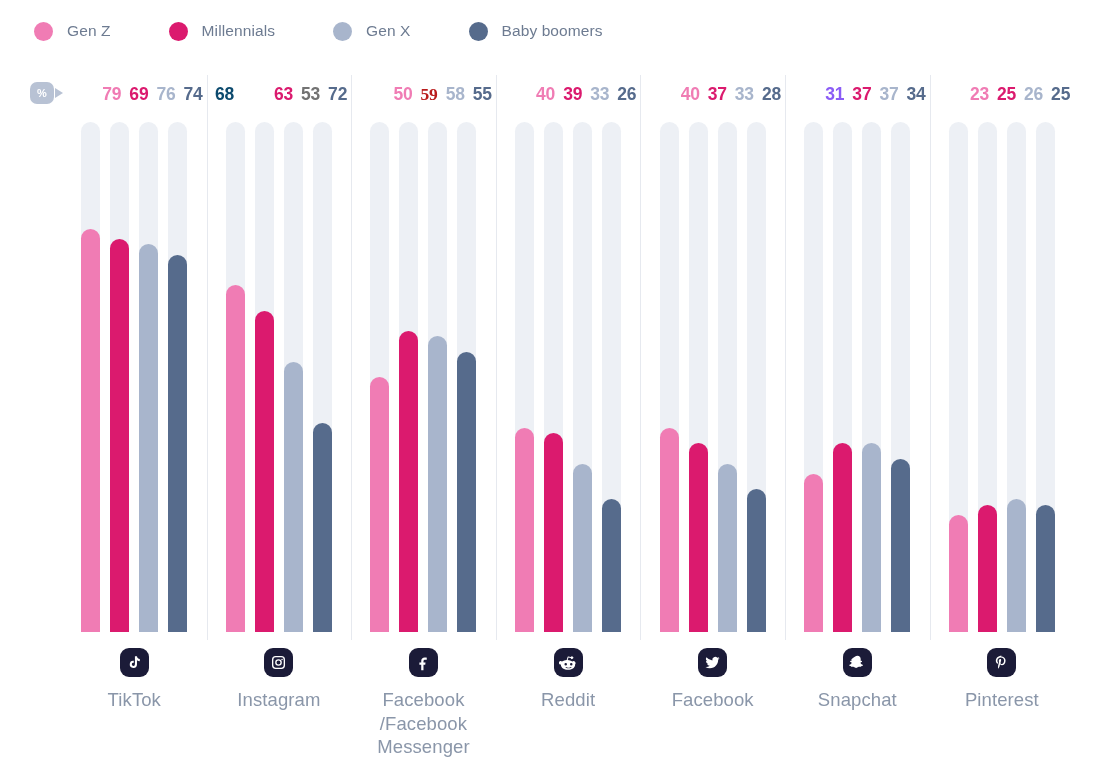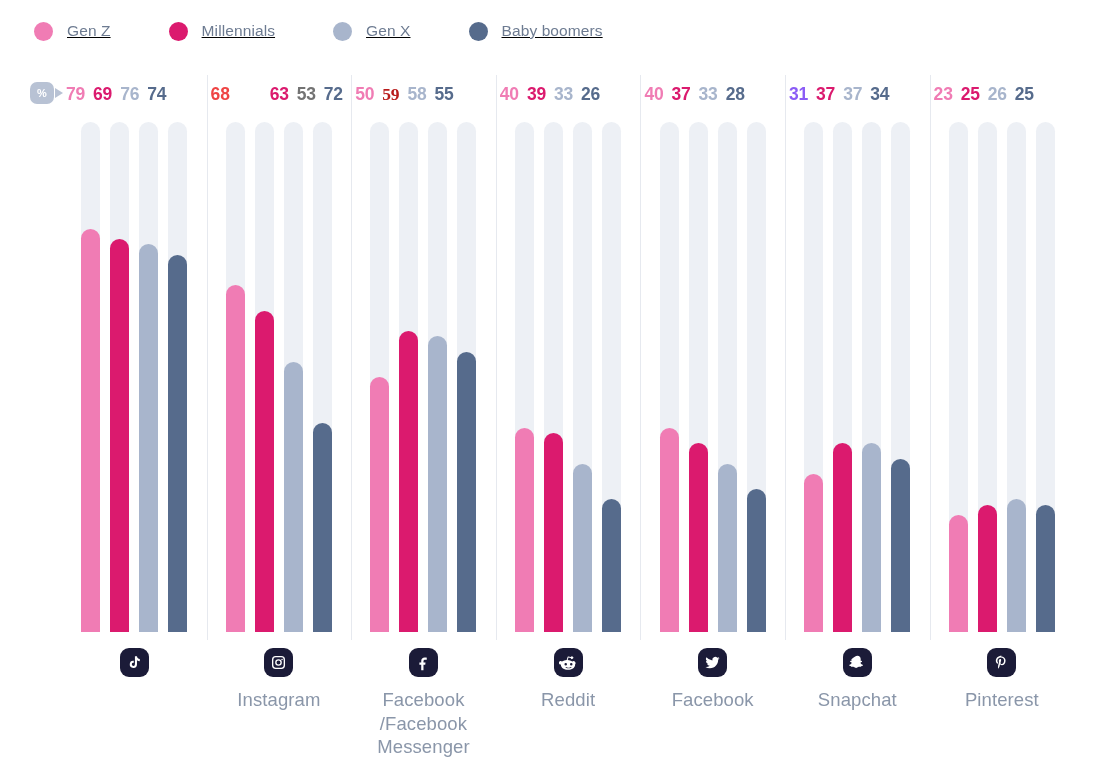--- a/index.html
+++ b/index.html
@@ -10,21 +10,21 @@
     overflow:hidden;
     position:relative;
   }
   .chart-root{position:relative;width:1106px;height:766px;}
 
   
   .legend{
     position:absolute;left:0;top:0;
     width:914px;height:62px;
     display:flex;align-items:center;
-    padding-left:34px;box-sizing:border-box;text-decoration:underline;
+    padding-left:34px;box-sizing:border-box;
   }
   .legend-item{display:flex;align-items:center;margin-right:58px;}
   .legend-dot{
     width:19px;height:19px;border-radius:50%;
     display:inline-block;margin-right:14px;flex:none;
   }
   .legend-label{
     font-size:15.5px;color:#6d7b91;letter-spacing:.1px;white-space:nowrap;
   }
   .pct-badge{
@@ -50,21 +50,21 @@
   .group{
     position:absolute;top:0;height:766px;
   }
   .group-divider{
     position:absolute;top:75px;height:565px;width:1px;
     background:#e6e9ef;
   }
 
   .group-values{
     position:absolute;top:82px;height:26px;
-    display:flex;align-items:center;justify-content:flex-start;
+    display:flex;align-items:center;justify-content:flex-end;
     width:100%;
   }
   .val{
     font-size:17.5px;font-weight:bold;letter-spacing:-.2px;
     margin:0 4px;line-height:1;
   }
 
   .bars{
     position:absolute;top:122px;height:510px;width:100%;
     display:flex;justify-content:center;align-items:flex-end;
@@ -154,25 +154,28 @@
             <div class="bar-fill" style="background: rgb(86, 107, 140); height: 377.4px;"></div>
           </div>
         </div>
         <div class="group-icon">
           <div class="icon-badge">
             <svg width="17" height="17" viewBox="0 0 24 24">
               <path fill="#ffffff" d="M16.6 5.8a4.3 4.3 0 0 1-1.1-2.8h-2.9v11.6a2.2 2.2 0 1 1-1.6-2.1V9.5a5.1 5.1 0 1 0 4.5 5V8.8a6.9 6.9 0 0 0 4 1.3V7.2a4.1 4.1 0 0 1-2.9-1.4z"></path>
             </svg>
           </div>
         </div>
+        <div class="group-label">
+          <div>TikTok</div>
+        </div>
       </div>
       <div class="group" style="left: 206.6px; width: 144.6px;">
         <div class="group-divider" style="left: 0px;"></div>
         <div class="group-values">
-          <span class="val" style="color: #ef4444;">68</span>
+          <span class="val" style="color: #0c4a6e;">68</span>
           <span class="val" style="color: rgb(219, 26, 110); margin-left: 36px;">63</span>
           <span class="val" style="color: #737373;">53</span>
           <span class="val" style="color: rgb(86, 107, 140);">72</span>
         </div>
         <div class="bars">
           <div class="bar-slot" title="Gen Z — Instagram: 68%">
             <div class="bar-track"></div>
             <div class="bar-fill" style="background: rgb(240, 124, 180); height: 346.8px;"></div>
           </div>
           <div class="bar-slot" title="Millennials — Instagram: 63%">

